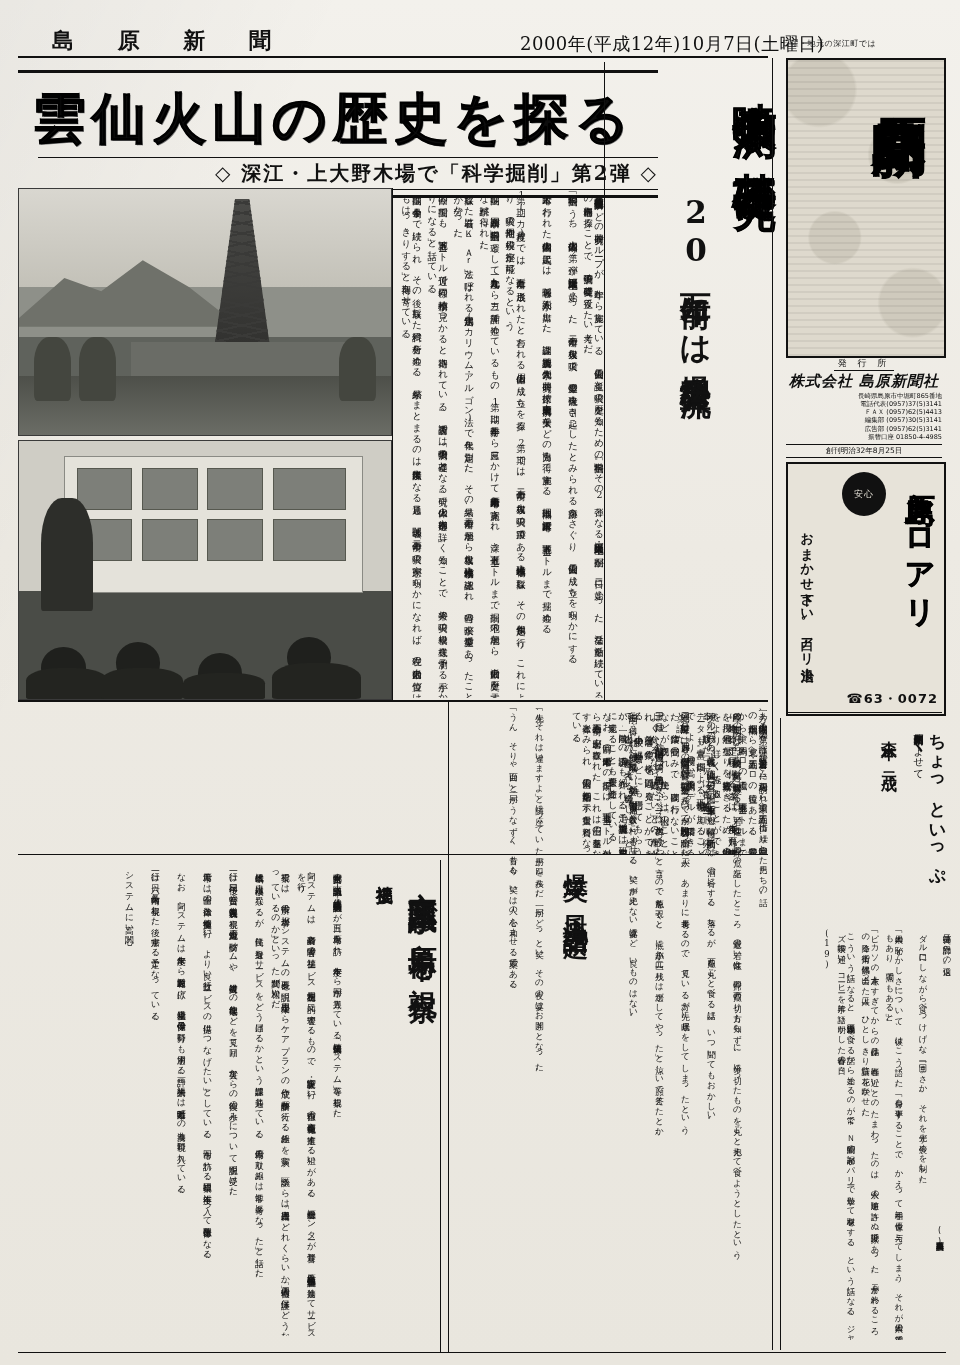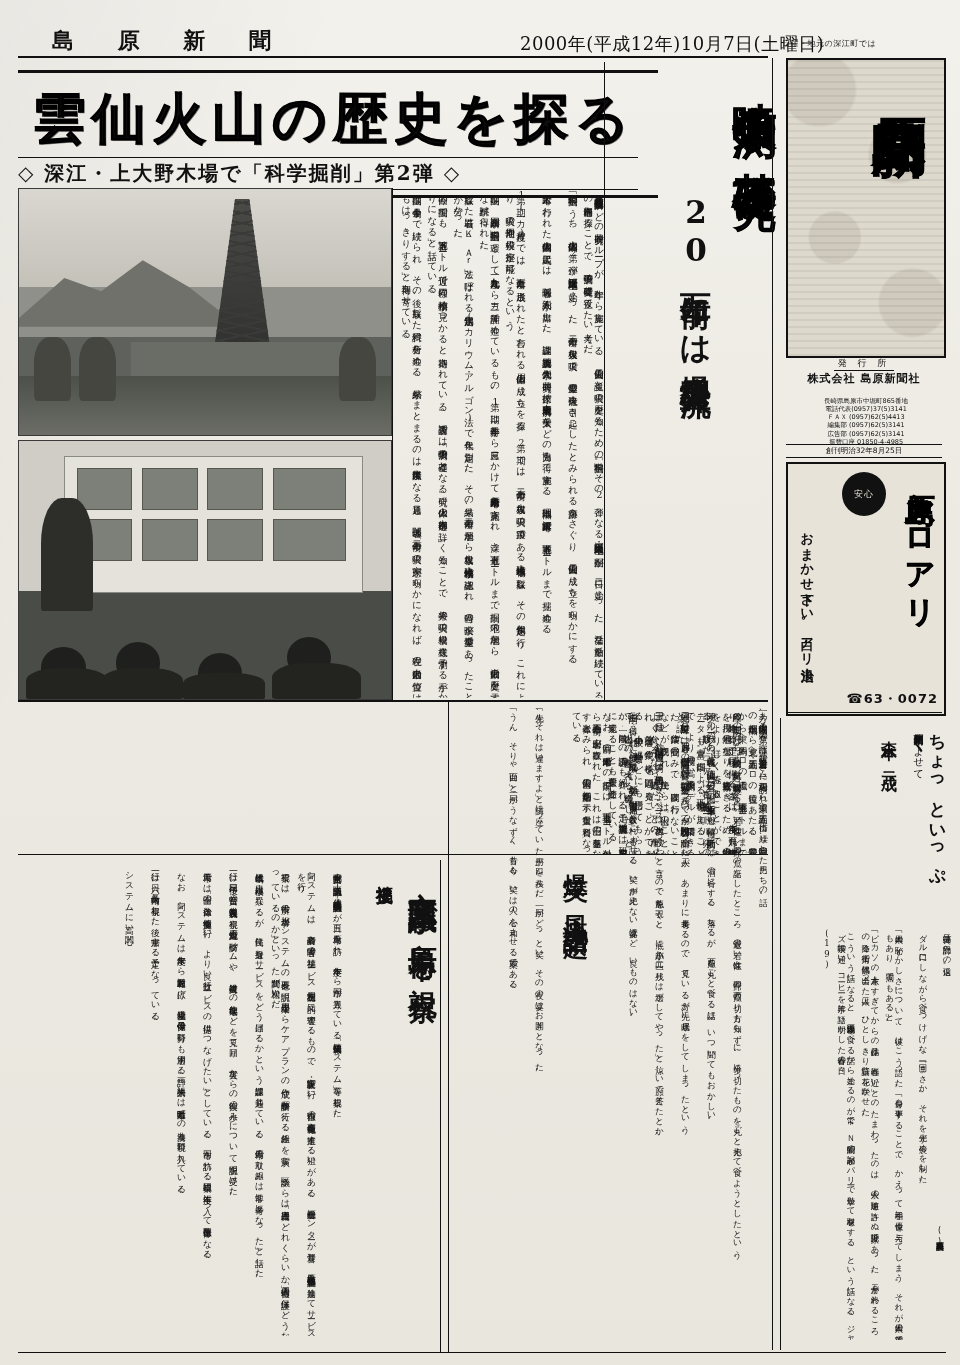--- a/index.html
+++ b/index.html
@@ -82,21 +82,21 @@
     letter-spacing: 6px;
     font-family: "DejaVu Serif", "Liberation Serif", serif;
     -webkit-text-stroke: 1px #000;
     color: #0d0d0d;
     text-shadow: 1px 1px 0 #777;
   }
   #sub-headline-wrap {
     position: absolute;
     left: 0; top: 84px;
     width: 640px;
-    text-align: left;
+    text-align: right;
   }
   #sub-headline {
     display: inline-block;
     font-size: 20px;
     font-weight: bold;
     letter-spacing: 2px;
     font-family: "DejaVu Serif", "Liberation Serif", serif;
     border-top: 1px solid #111;
     border-bottom: 1px solid #111;
     padding: 2px 0;
@@ -165,27 +165,28 @@
   }
   #publisher-label {
     font-size: 9px;
     letter-spacing: 4px;
     border-bottom: 1px solid #111;
     display: inline-block;
     padding: 0 4px 1px;
     margin-bottom: 1px;
   }
   #publisher-company {
-    font-size: 11px;
+    font-size: 15px;
     font-weight: bold;
     letter-spacing: 1px;
-    margin-bottom: 11px;
+    margin-bottom: 1px;
+    font-style: italic;
   }
   #publisher-lines div {
-    text-align: center;
+    text-align: right;
     padding-left: 4px;
     white-space: nowrap;
     font-size: 6.5px;
     letter-spacing: 0;
   }
   #founded-line {
     position: absolute;
     left: 786px; top: 444px;
     width: 156px;
     text-align: center;
@@ -464,21 +465,21 @@
     <div id="nameplate-title" class="v">島原新聞</div>
   </div>
 
   <div id="publisher-box">
     <div id="publisher-label">発 行 所</div>
     <div id="publisher-company">株式会社 島原新聞社</div>
     <div id="publisher-lines">
       <div>長崎県島原市中堀町865番地</div>
       <div>電話代表(0957)37(5)3141</div>
       <div>ＦＡＸ (0957)62(5)4413</div>
-      <div>編集部 (0957)62(5)3141</div>
+      <div>編集部 (0957)30(5)3141</div>
       <div>広告部 (0957)62(5)3141</div>
       <div>振替口座 01850-4-4985</div>
     </div>
   </div>
   <div id="founded-line">創刊明治32年8月25日</div>
 
   <div id="ad-termite">
     <div id="ad-logo">安心</div>
     <div id="ad-brand" class="v">島原シロアリ</div>
     <div id="ad-slogan" class="v">おまかせ下さい。白アリ退治！</div>

